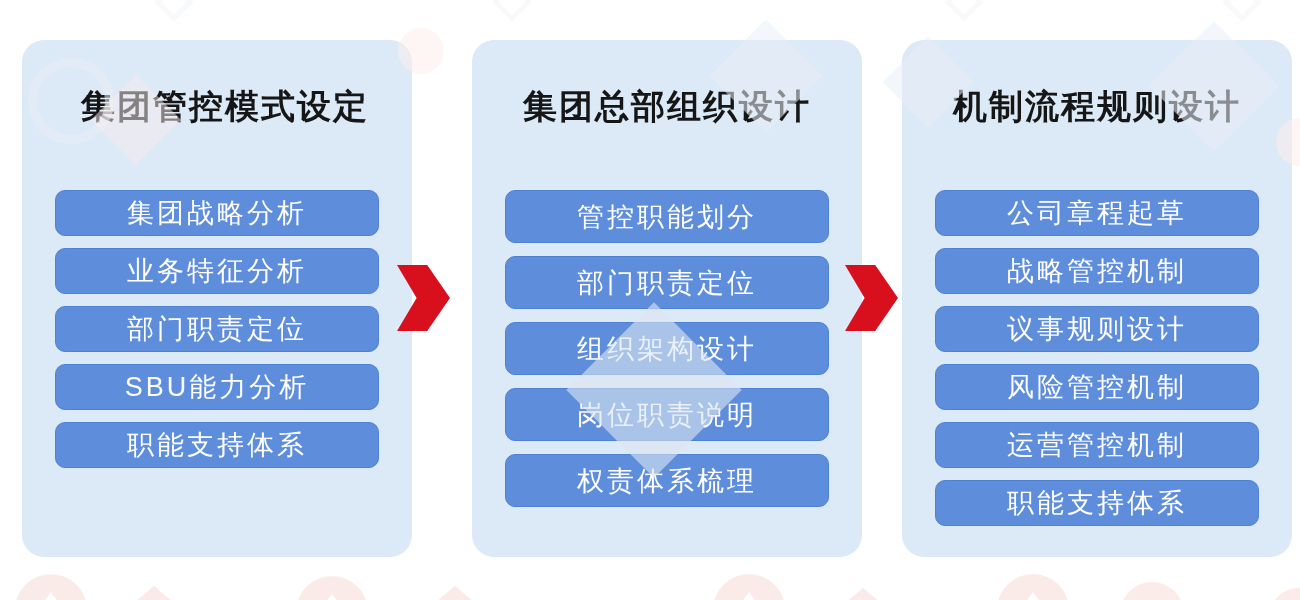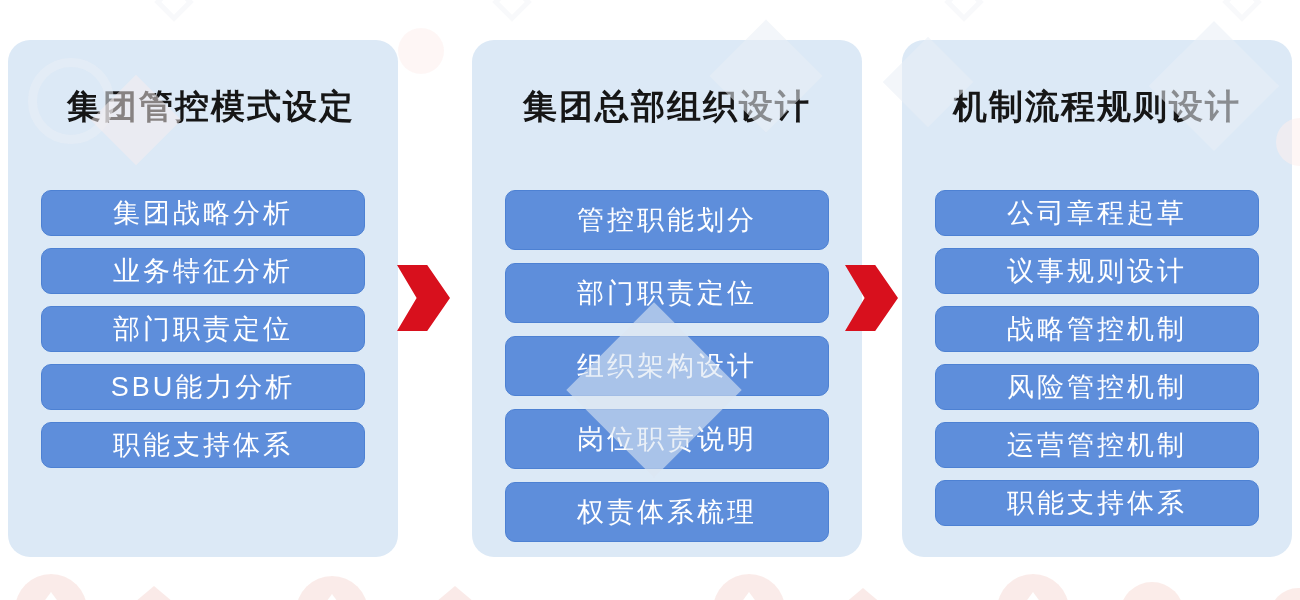--- a/index.html
+++ b/index.html
@@ -16,21 +16,21 @@
   
   .panel {
     position: absolute;
     top: 40px;
     width: 390px;
     height: 517px;
     background: var(--panel-bg, #dce9f6);
     border-radius: 22px;
     z-index: 1;
   }
-  .panel-1 { left: 8px; padding-left: 16px; }
+  .panel-1 { left: 22px; padding-left: 16px; }
   .panel-2 { left: 472px; }
   .panel-3 { left: 902px; }
 
   .phase-title {
     position: relative;
     z-index: 3;
     margin-top: 44px;
     text-align: center;
     font-size: 34px;
     font-weight: 700;
@@ -57,21 +57,21 @@
     justify-content: center;
     background: var(--step-bg, #5e8edb);
     border: 1px solid var(--step-border, #4d81d3);
     border-radius: 10px;
     color: var(--step-text, #ffffff);
     font-size: 27px;
     letter-spacing: 3px;
     white-space: nowrap;
   }
   .six  .step-btn { height: 46px; }
-  .five .step-btn { height: 60px; }
+  .five .step-btn { height: 53px; }
 
   
   .chevron {
     position: absolute;
     top: 265px;
     width: 53px;
     height: 66px;
     background: var(--arrow, #d8101d);
     clip-path: polygon(0 0, 57% 0, 100% 50%, 57% 100%, 0 100%, 37% 50%);
     z-index: 4;
@@ -183,21 +183,21 @@
         <div class="step-btn">权责体系梳理</div>
       </div>
   </div>
 
   <div class="chevron chevron-2"></div>
 
   <div class="panel panel-3">
     <div class="phase-title">机制流程规则设计</div>
     <div class="steps six">
         <div class="step-btn">公司章程起草</div>
+        <div class="step-btn">战略管控机制</div>
         <div class="step-btn">议事规则设计</div>
-        <div class="step-btn">战略管控机制</div>
         <div class="step-btn">风险管控机制</div>
         <div class="step-btn">运营管控机制</div>
         <div class="step-btn">职能支持体系</div>
       </div>
   </div>
 
 </div>
 
 </body></html>

